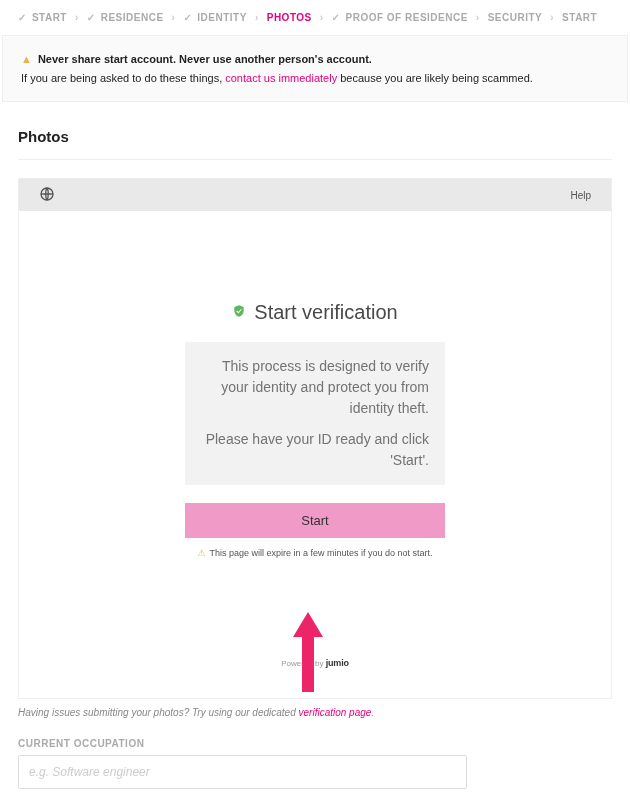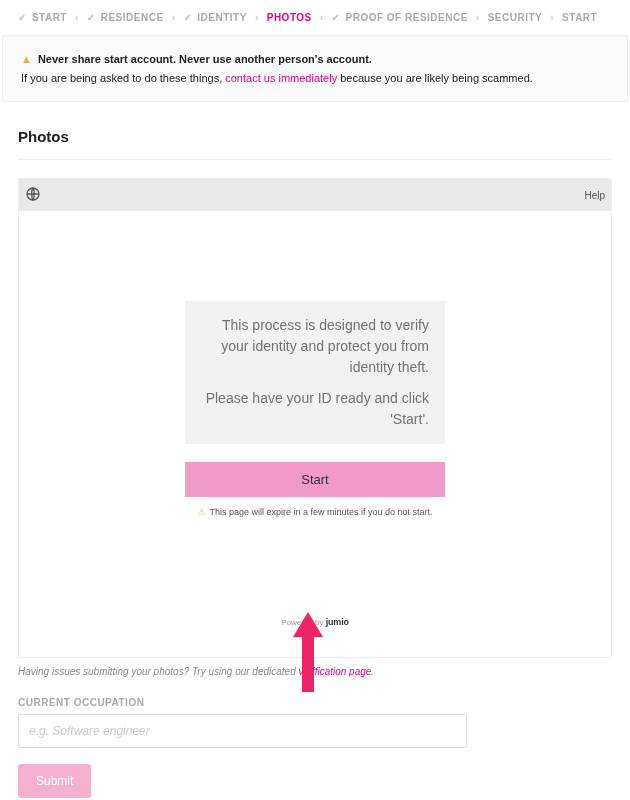--- a/index.html
+++ b/index.html
@@ -14,21 +14,21 @@
   .warning-box { background: #fafafa; border: 1px solid #eee; padding: 14px 18px; margin: 0 2px 20px 2px; font-size: 11px; color: #222; line-height: 1.7; }
   .warning-box .line1 { font-weight: bold; display: flex; align-items: center; gap: 6px; }
   .warning-box .tri { color: #f0ad4e; font-size: 11px; }
   .warning-box a { color: #e6007e; text-decoration: none; }
 
   .section { padding: 6px 18px 18px 18px; }
   .section-title { font-size: 15px; font-weight: bold; color: #222; margin-bottom: 14px; }
   .divider { border: none; border-top: 1px solid #eee; margin-bottom: 18px; }
 
   .widget { border: 1px solid #eee; }
-  .widget-bar { background: #e9e9e9; height: 32px; display: flex; align-items: center; justify-content: space-between; padding: 0 6px; }
+  .widget-bar { background: #e9e9e9; height: 32px; display: flex; align-items: center; justify-content: space-between; padding: 0 20px; }
   .widget-bar .globe { font-size: 15px; color: #555; }
   .widget-bar .help { font-size: 10px; color: #555; }
   .widget-body { background: #fff; padding: 90px 60px 30px 60px; text-align: center; position: relative; }
   .verif-title { font-size: 20px; color: #494949; font-weight: 500; display: inline-flex; align-items: center; gap: 8px; margin-bottom: 18px; }
   .shield { color: #5cb85c; font-size: 14px; }
   .verif-box { background: #f2f2f2; padding: 14px 16px; text-align: right; font-size: 14px; color: #737373; line-height: 1.5; max-width: 260px; margin: 0 auto 18px auto; }
   .verif-box p + p { margin-top: 10px; }
   .start-btn { display: block; width: 260px; margin: 0 auto; background: #f09ac8; color: #333; border: none; padding: 10px 0; font-size: 13px; cursor: pointer; }
   .expire { font-size: 9px; color: #555; margin-top: 10px; display: flex; align-items: center; justify-content: center; gap: 4px; }
   .expire .tri2 { color: #f0ad4e; font-size: 9px; }
@@ -102,20 +102,29 @@
     <div class="widget-bar">
       <span class="globe">
         <svg width="16" height="16" viewBox="0 0 24 24" fill="none" stroke="#555" stroke-width="2">
             <circle cx="12" cy="12" r="9"></circle>
             <path d="M3 12h18M12 3c2.5 3 2.5 15 0 18M12 3c-2.5 3-2.5 15 0 18"></path>
           </svg>
       </span>
       <span class="help">Help</span>
     </div>
     <div class="widget-body">
+      <div class="verif-title">
+        <span class="shield">
+          <svg width="14" height="14" viewBox="0 0 24 24">
+              <path fill="#5cb85c" d="M12 2l8 3v6c0 5-3.4 9.7-8 11-4.6-1.3-8-6-8-11V5l8-3z"></path>
+              <path stroke="#fff" stroke-width="2" fill="none" d="M8 12l3 3 5-6"></path>
+            </svg>
+        </span>
+        <span>Start verification</span>
+      </div>
       <div class="verif-box">
         <p>This process is designed to verify your identity and protect you from identity theft.</p>
         <p>Please have your ID ready and click 'Start'.</p>
       </div>
       <button class="start-btn">Start</button>
       <div class="expire">
         <span class="tri2">⚠</span>
         <span>This page will expire in a few minutes if you do not start.</span>
       </div>
       <div class="powered">

